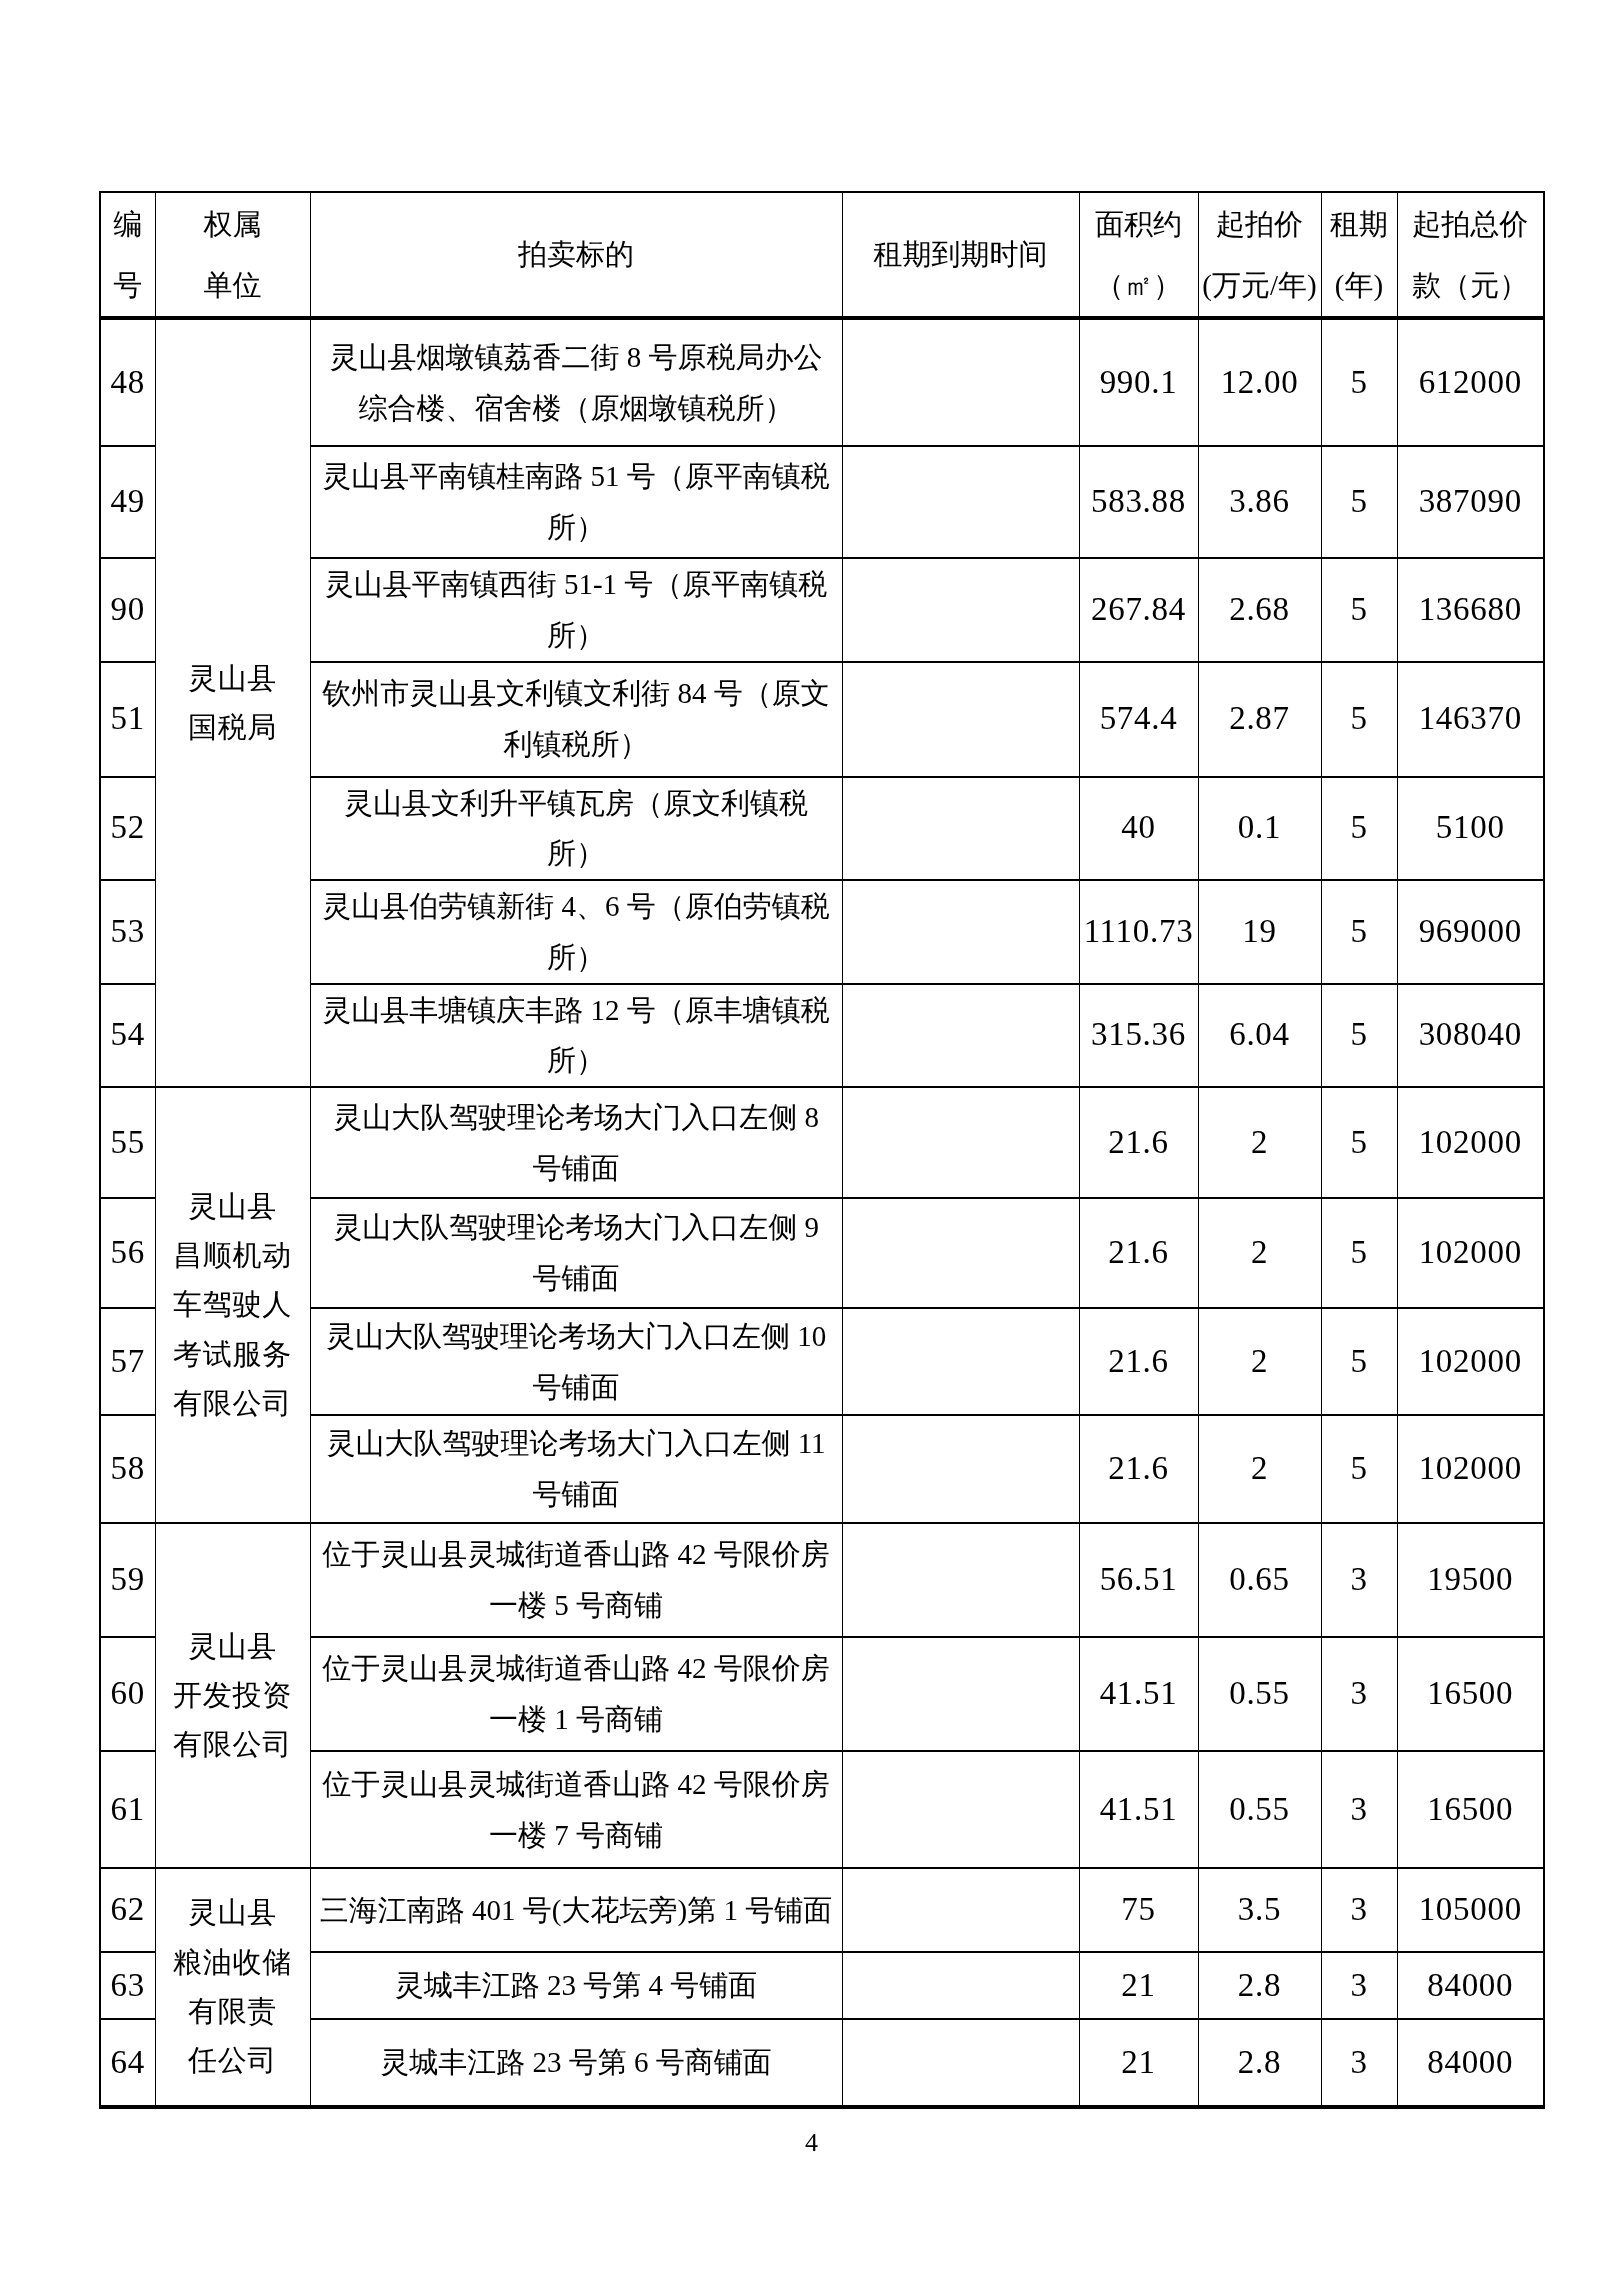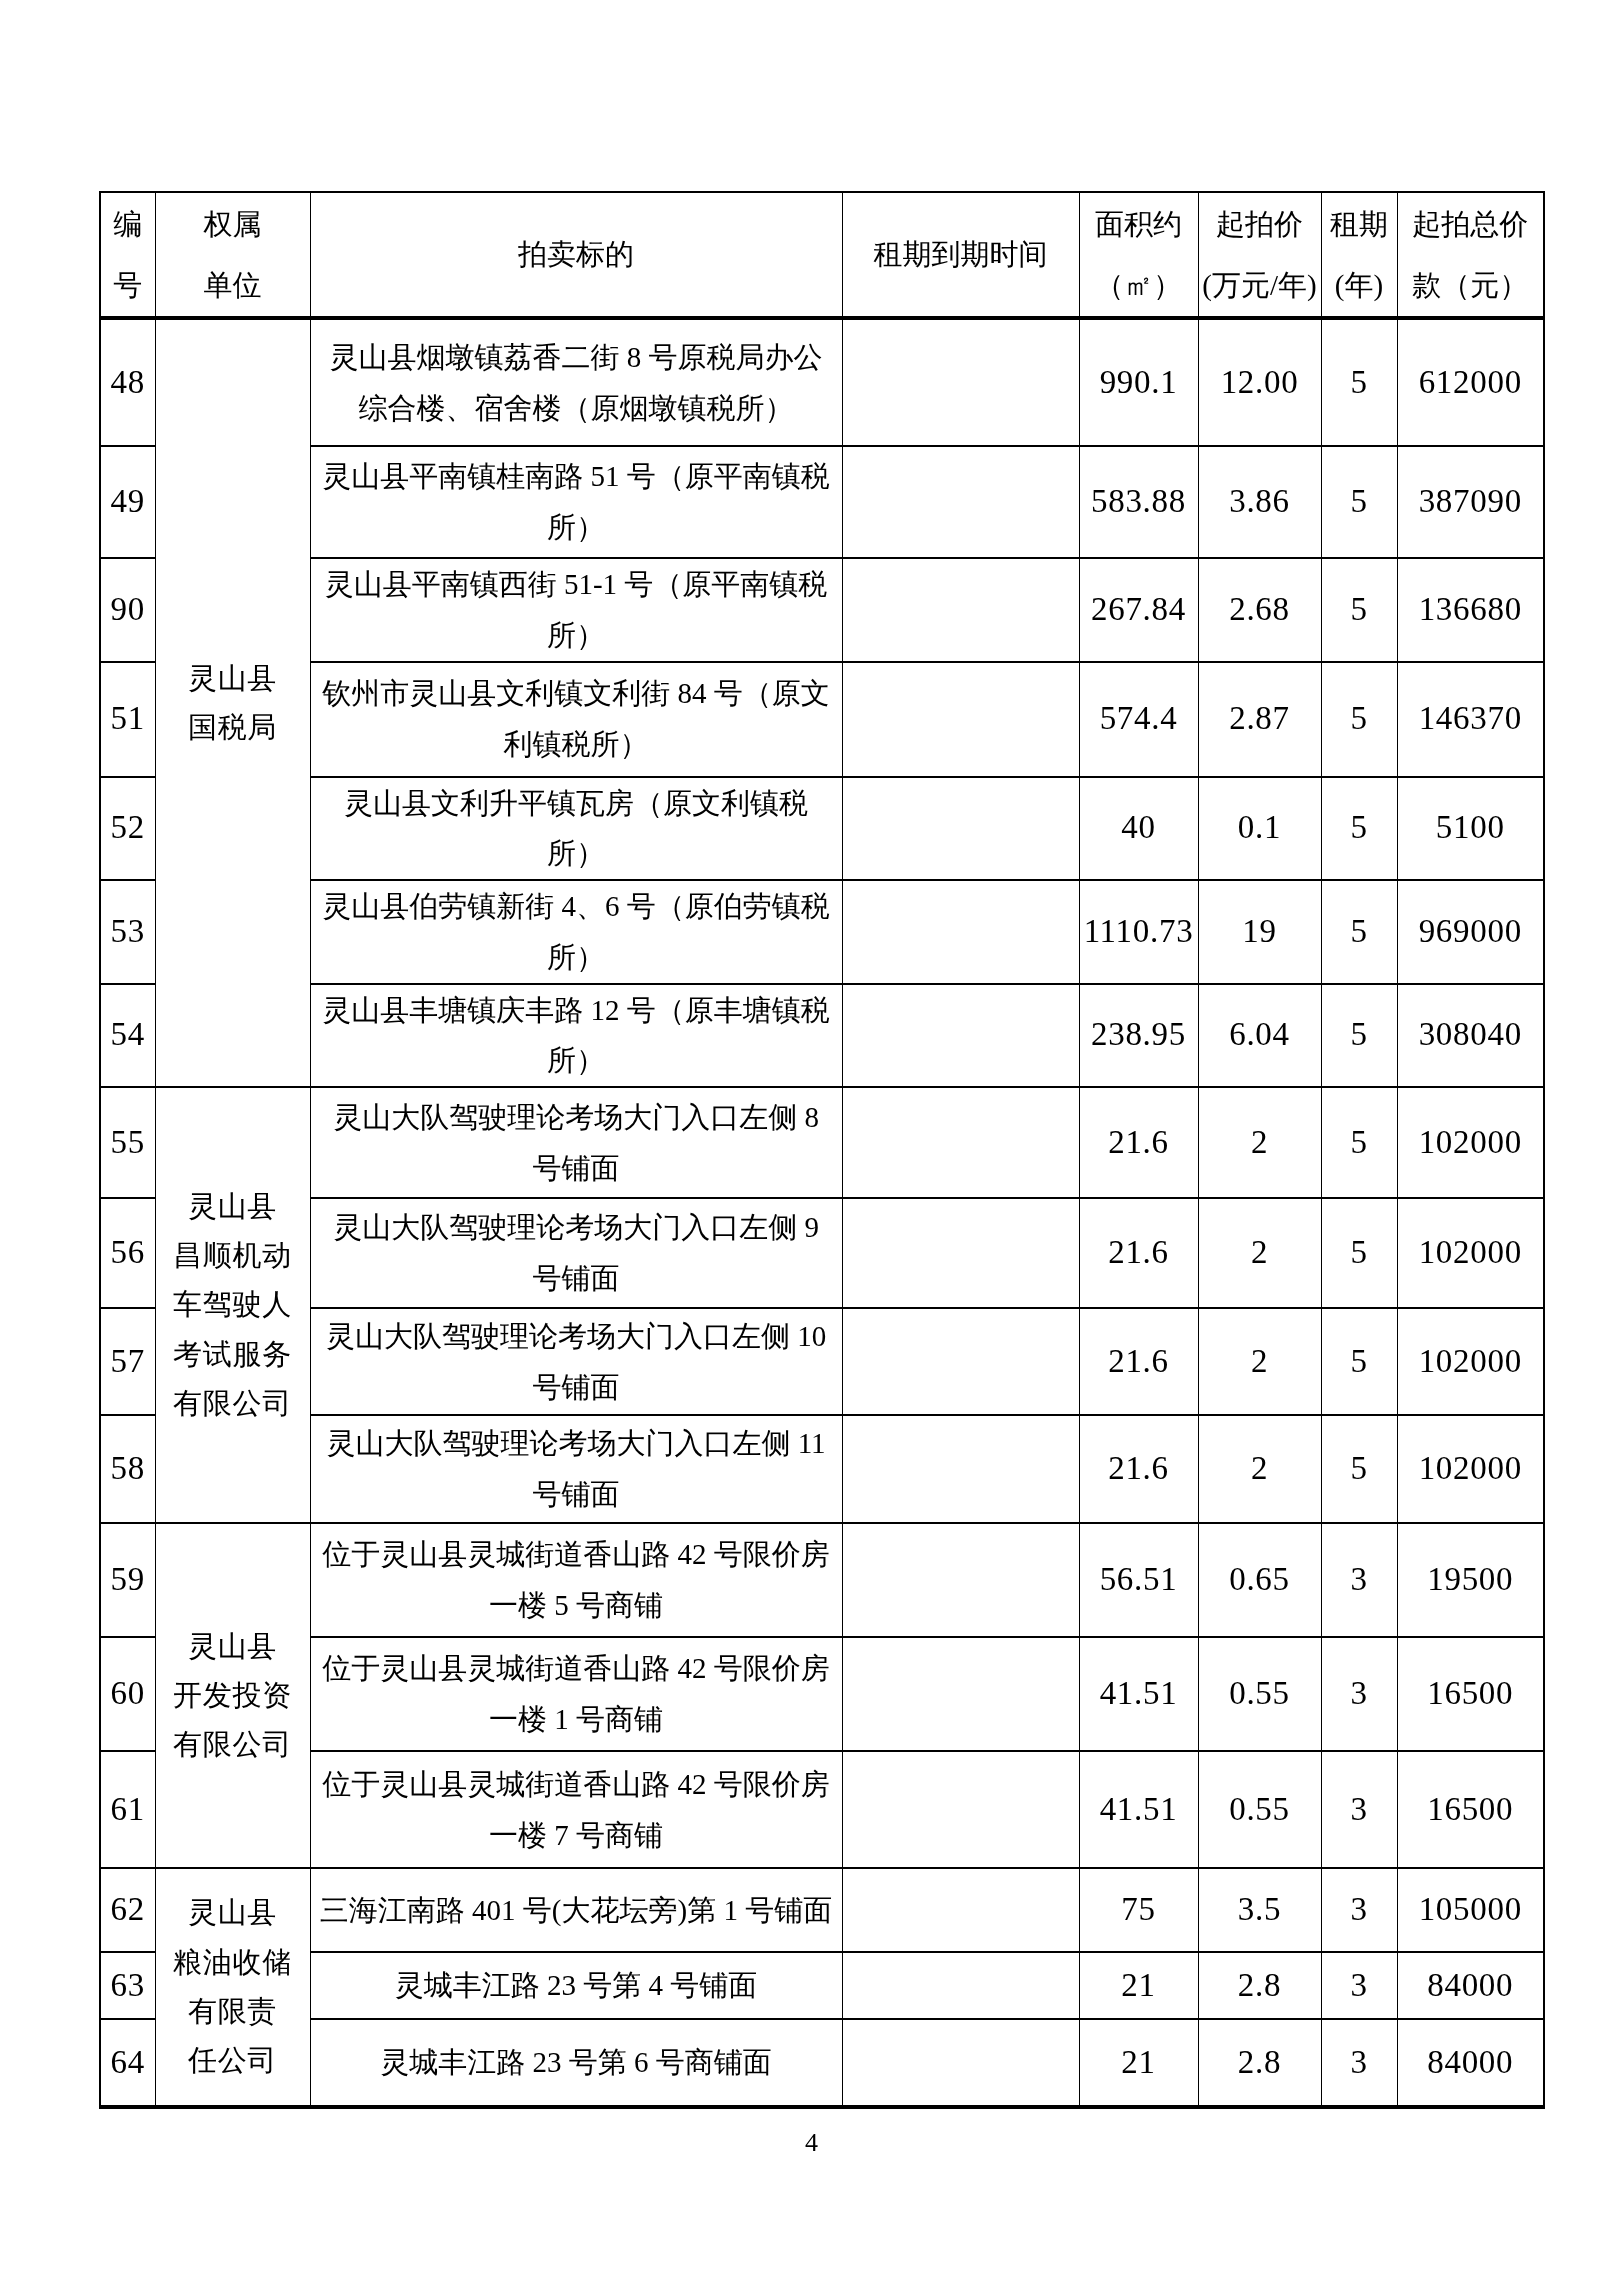--- a/index.html
+++ b/index.html
@@ -153,21 +153,21 @@
         <td></td>
         <td class="num">1110.73</td>
         <td class="num">19</td>
         <td class="num">5</td>
         <td class="num">969000</td>
       </tr>
       <tr style="height:103px">
         <td class="num">54</td>
         <td class="subject">灵山县丰塘镇庆丰路 12 号（原丰塘镇税所）</td>
         <td></td>
-        <td class="num">238.95</td>
+        <td class="num">315.36</td>
         <td class="num">6.04</td>
         <td class="num">5</td>
         <td class="num">308040</td>
       </tr>
       <tr style="height:111px">
         <td class="num">55</td>
         <td class="owner" rowspan="4">灵山县昌顺机动车驾驶人考试服务有限公司</td>
         <td class="subject">灵山大队驾驶理论考场大门入口左侧 8 号铺面</td>
         <td></td>
         <td class="num">21.6</td>

